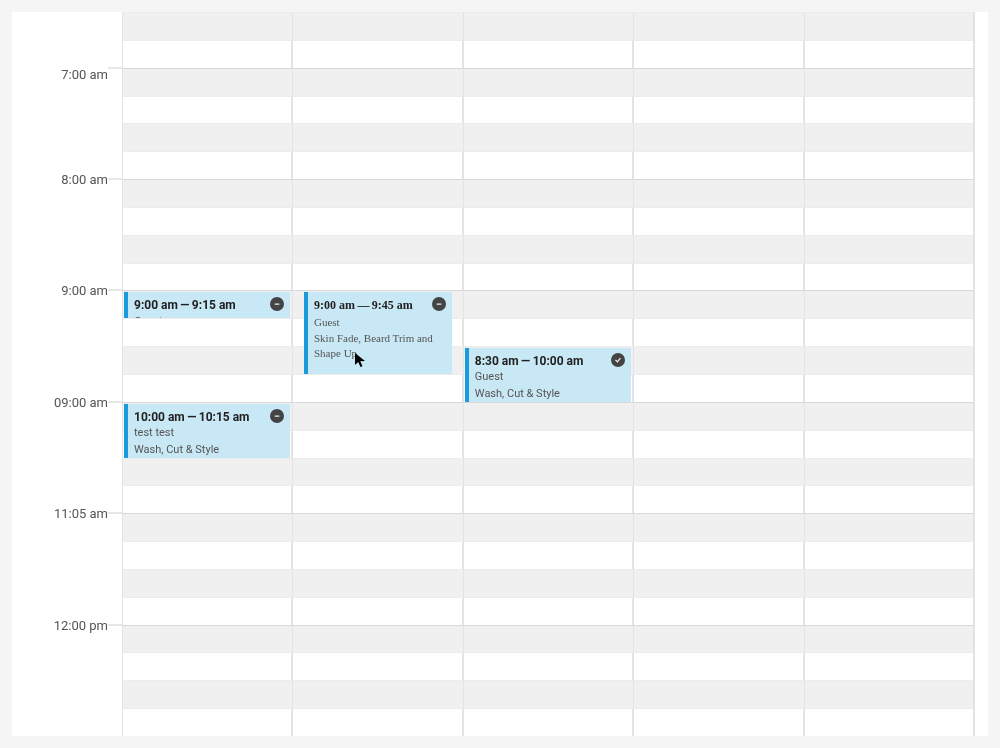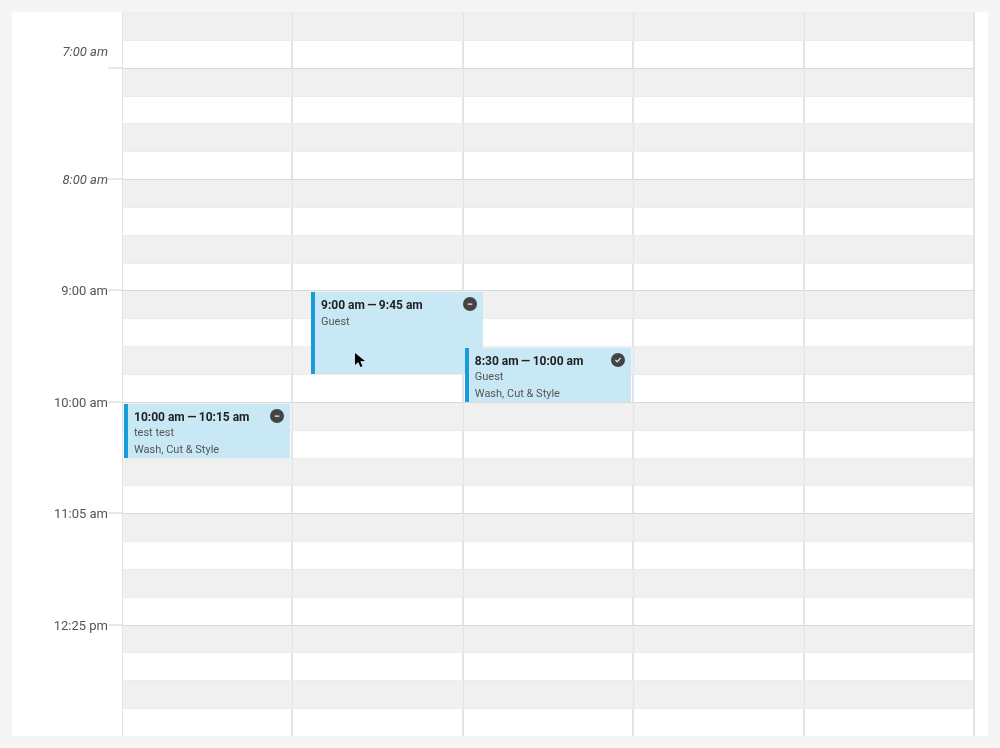--- a/index.html
+++ b/index.html
@@ -32,31 +32,31 @@
 
   .narrow-gutter-right { position:absolute; right:0; top:0; width:14px; bottom:0; border-left:1px solid #e3e3e3; }
 </style>
 </head>
 <body>
 
 <div class="viewport">
   <div class="calendar-wrap">
     <div class="calendar" id="cal">
         <div class="hour-gutter">
-          <div class="hour-label" style="top: 39px; font-style: italic;">7:00 am</div>
+          <div class="hour-label" style="top: 62px;">7:00 am</div>
           <div class="hour-tick" style="top: 55.6923px;"></div>
-          <div class="hour-label" style="top: 167.077px; font-style: italic;">8:00 am</div>
+          <div class="hour-label" style="top: 167.077px;">8:00 am</div>
           <div class="hour-tick" style="top: 167.077px;"></div>
           <div class="hour-label" style="top: 278.462px;">9:00 am</div>
           <div class="hour-tick" style="top: 278.462px;"></div>
-          <div class="hour-label" style="top: 389.846px;">10:00 am</div>
+          <div class="hour-label" style="top: 389.846px;">09:00 am</div>
           <div class="hour-tick" style="top: 389.846px;"></div>
           <div class="hour-label" style="top: 501.231px;">11:05 am</div>
           <div class="hour-tick" style="top: 501.231px;"></div>
-          <div class="hour-label" style="top: 612.615px;">12:25 pm</div>
+          <div class="hour-label" style="top: 612.615px;">12:00 pm</div>
           <div class="hour-tick" style="top: 612.615px;"></div>
         </div>
         <div class="grid" style="left: 110px; right: 14px;">
           <div class="day-col" style="left: 0px; width: 170.4px;"></div>
           <div class="day-col" style="left: 170.4px; width: 170.4px;"></div>
           <div class="day-col" style="left: 340.8px; width: 170.4px;"></div>
           <div class="day-col" style="left: 511.2px; width: 170.4px;"></div>
           <div class="day-col" style="left: 681.6px; width: 170.4px;"></div>
           <div class="slot-shade" style="top: 0px; height: 27.8462px;"></div>
           <div class="subslot-line" style="top: 0px;"></div>
@@ -96,23 +96,34 @@
           <div class="subslot-line" style="top: 640.462px;"></div>
           <div class="slot-shade" style="top: 668.308px; height: 27.8462px;"></div>
           <div class="subslot-line" style="top: 668.308px;"></div>
           <div class="subslot-line" style="top: 696.154px;"></div>
           <div style="position: absolute; top: 0px; bottom: 0px; left: 0px; width: 1px; background: rgb(227, 227, 227);"></div>
           <div style="position: absolute; top: 0px; bottom: 0px; left: 170.4px; width: 1px; background: rgb(227, 227, 227);"></div>
           <div style="position: absolute; top: 0px; bottom: 0px; left: 340.8px; width: 1px; background: rgb(227, 227, 227);"></div>
           <div style="position: absolute; top: 0px; bottom: 0px; left: 511.2px; width: 1px; background: rgb(227, 227, 227);"></div>
           <div style="position: absolute; top: 0px; bottom: 0px; left: 681.6px; width: 1px; background: rgb(227, 227, 227);"></div>
           <div style="position: absolute; top: 0px; bottom: 0px; left: 852px; width: 1px; background: rgb(227, 227, 227);"></div>
-          <div class="appt" style="left: 189px; width: 172px; top: 280.462px; height: 81.5385px;">
+          <div class="appt" style="left: 2px; width: 166.4px; top: 280.462px; height: 25.8462px;">
+            <div class="time">9:00 am — 9:15 am</div>
+            <div class="client">Guest</div>
+            <div class="status">
+              <svg viewBox="0 0 16 16">
+                <circle cx="8" cy="8" r="8" fill="#444"></circle>
+                <rect x="4" y="7" width="8" height="2" rx="1" fill="#eee"></rect>
+              </svg>
+            </div>
+          </div>
+          <div class="appt" style="left: 182px; width: 148px; top: 280.462px; height: 81.5385px; font-family: Liberation Serif, serif;">
             <div class="time">9:00 am — 9:45 am</div>
             <div class="client">Guest</div>
+            <div class="service">Skin Fade, Beard Trim and Shape Up</div>
             <div class="status">
               <svg viewBox="0 0 16 16">
                 <circle cx="8" cy="8" r="8" fill="#444"></circle>
                 <rect x="4" y="7" width="8" height="2" rx="1" fill="#eee"></rect>
               </svg>
             </div>
           </div>
           <div class="appt" style="left: 342.8px; width: 166.4px; top: 336.154px; height: 53.6923px;">
             <div class="time">8:30 am — 10:00 am</div>
             <div class="client">Guest</div>

